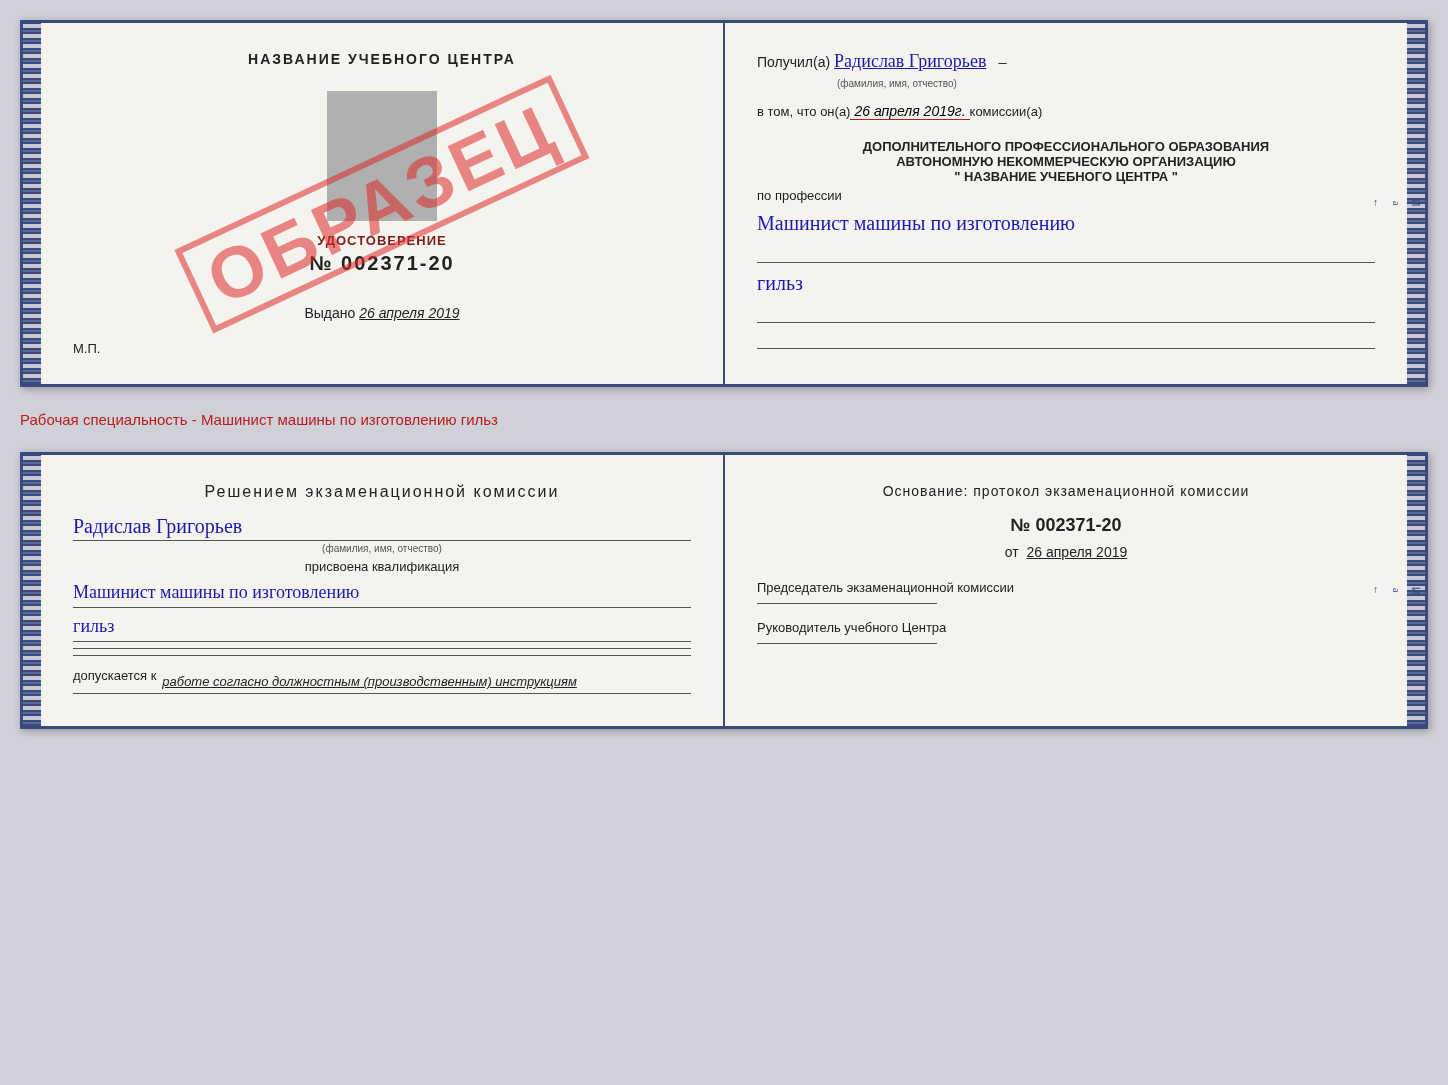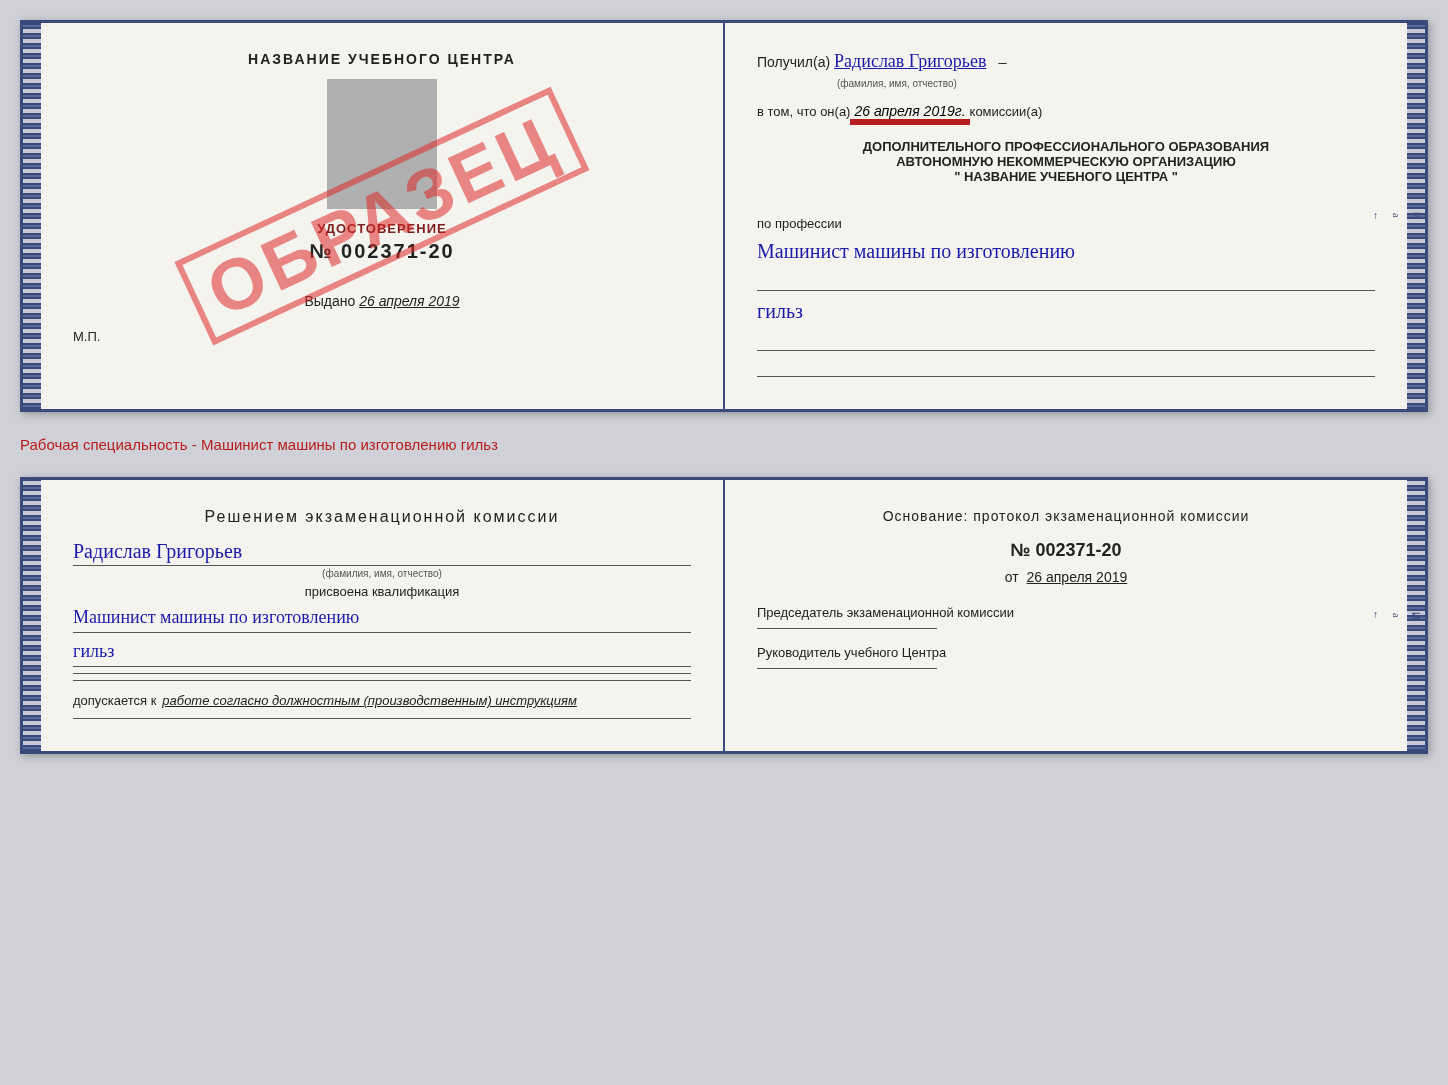--- a/index.html
+++ b/index.html
@@ -55,21 +55,21 @@
       color: #7f1d1d;
     }
 
     .section-title {
       font-size: 14px;
       font-family: Arial, sans-serif;
       font-weight: bold;
       text-align: center;
       letter-spacing: 2px;
       color: #222;
-      margin-bottom: 12px;
+      margin-bottom: 24px;
     }
 
     
     .photo-placeholder {
       width: 110px;
       height: 130px;
       background: #b0b0b0;
       margin: 12px auto;
       display: block;
     }
@@ -252,21 +252,21 @@
       gap: 8px;
     }
     .right-dash {
       width: 1px;
       background: #3a4a7a;
       height: 20px;
       margin: 2px 0;
     }
     .inline-script { font-family: 'Segoe Script', 'Comic Sans MS', cursive; color: #1a1aaa; font-size: 18px; text-decoration: underline; }
     .small-gray { font-size: 10px; color: #555; font-family: Arial, sans-serif; }
-    .date-underline { border-bottom: 6px solid #b91c1c; display: inline-block; padding: 0 4px; font-style: italic; }
+    .date-underline { border-bottom: 1px solid #b91c1c; display: inline-block; padding: 0 4px; font-style: italic; }
   </style>
 </head>
 <body>
 
 <div class="document-section">
   <div class="side-bar-left"></div>
 
   <div class="doc-left">
     <div class="section-title">НАЗВАНИЕ УЧЕБНОГО ЦЕНТРА</div>
 
@@ -301,21 +301,21 @@
       <span class="date-underline" style="font-style:italic; font-family: Arial, sans-serif; font-size:14px;">26 апреля 2019г.</span>
       <span class="content-line">комиссии(а)</span>
     </div>
 
     <div style="margin-bottom: 4px;">
       <div class="bold-center">ДОПОЛНИТЕЛЬНОГО ПРОФЕССИОНАЛЬНОГО ОБРАЗОВАНИЯ</div>
       <div class="bold-center">АВТОНОМНУЮ НЕКОММЕРЧЕСКУЮ ОРГАНИЗАЦИЮ</div>
       <div class="bold-center">"    НАЗВАНИЕ УЧЕБНОГО ЦЕНТРА    "</div>
     </div>
 
-    <div style="margin-top: 32px;">
+    <div style="margin-top: 4px;">
       <div class="content-line">по профессии</div>
       <div class="profession-text">Машинист машины по изготовлению</div>
       <div class="underline-field"></div>
       <div class="profession-text">гильз</div>
       <div class="underline-field"></div>
       <div class="underline-field"></div>
     </div>
 
     <div class="right-edge-text">
       <div class="right-dash"></div>
@@ -345,21 +345,21 @@
 
     <div class="qualification-label">присвоена квалификация</div>
 
     <div class="profession-text" style="font-size:18px;">Машинист  машины  по  изготовлению</div>
     <div style="border-bottom: 1px solid #555; margin: 2px 0;"></div>
     <div class="profession-text" style="font-size:18px;">гильз</div>
     <div style="border-bottom: 1px solid #555; margin: 2px 0;"></div>
     <div style="border-bottom: 1px solid #555; margin: 6px 0;"></div>
     <div style="border-bottom: 1px solid #555; margin: 6px 0;"></div>
 
-    <div style="margin-top: 12px; display: flex; align-items: flex-start; gap: 6px; flex-wrap: wrap;">
+    <div style="margin-top: 12px; display: flex; align-items: flex-end; gap: 6px; flex-wrap: wrap;">
       <span class="content-line">допускается к</span>
       <span class="italic-note">работе согласно должностным (производственным) инструкциям</span>
     </div>
     <div style="border-bottom: 1px solid #555; margin: 4px 0;"></div>
   </div>
 
   <div class="doc-right">
     <div class="basis-text">Основание:  протокол  экзаменационной  комиссии</div>
 
     <div class="protocol-number">№  002371-20</div>

